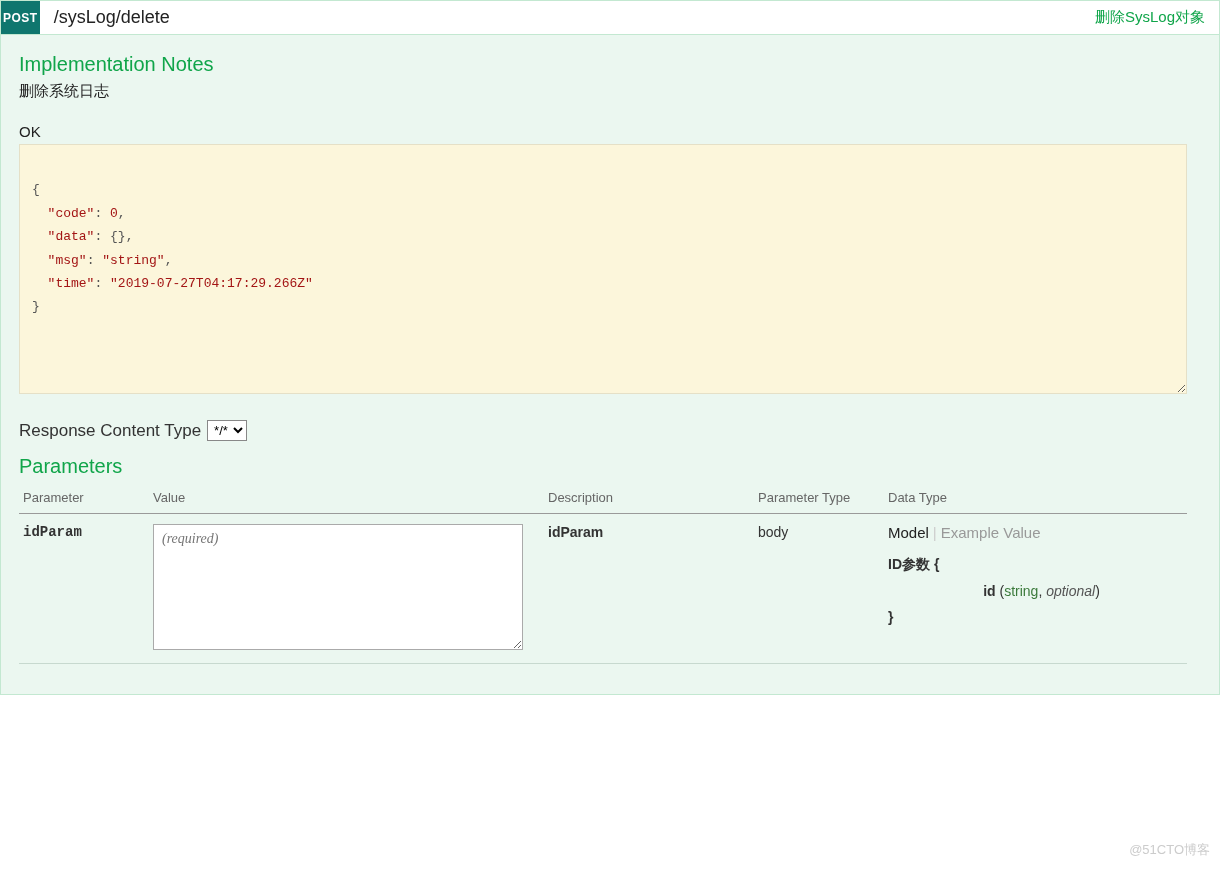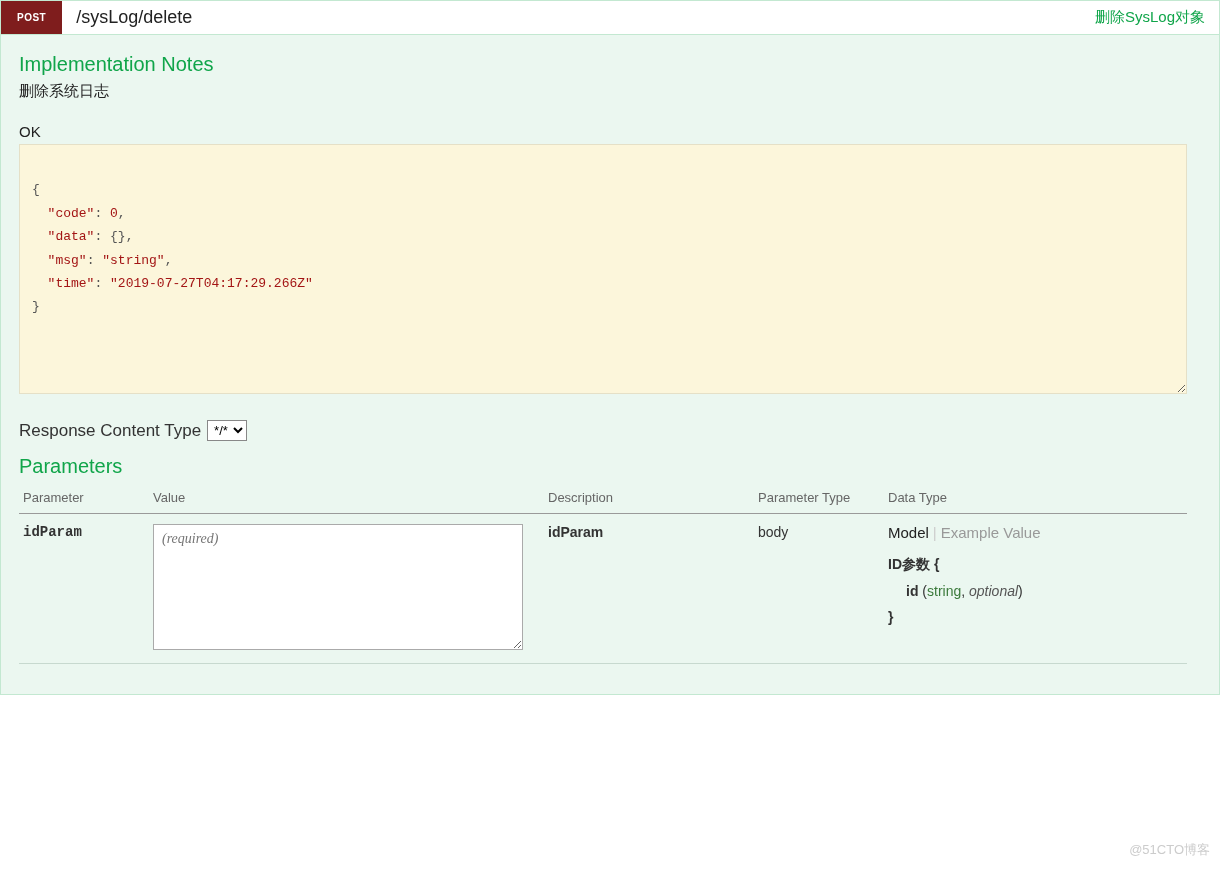--- a/index.html
+++ b/index.html
@@ -11,26 +11,26 @@
     width: 1220px;
   }
   .op-bar {
     display: flex;
     align-items: stretch;
     border: 1px solid #c3e8d1;
     background: #fff;
     position: relative;
   }
   .http-method {
-    background: #7f1d1d;
+    background: #0f766e;
     color: #fff;
     font-weight: 700;
-    font-size: 10px;
+    font-size: 12px;
     letter-spacing: 0.5px;
-    padding: 8px 16px;
+    padding: 8px 2px;
     display: flex;
     align-items: center;
   }
   .endpoint-path {
     padding: 6px 14px;
     font-size: 18px;
     color: #222;
     flex: 1;
   }
   .summary-text {
@@ -224,21 +224,21 @@
           <textarea class="value-textarea" placeholder="(required)" style=""></textarea>
         </td>
         <td style="font-weight:700;">idParam</td>
         <td>body</td>
         <td>
           <div class="model-tab-row">
             <span class="mt-active">Model</span><span class="mt-sep">|</span><span class="mt-inactive">Example Value</span>
           </div>
           <div class="model-schema">
             <div><strong>ID参数</strong> <strong>{</strong></div>
-            <div style="padding-left:18px;">
+            <div style="padding-left:18px;text-align:center;">
               <strong>id</strong>
               (<span class="type-string">string</span>, <span class="type-optional">optional</span>)
             </div>
             <div><strong>}</strong></div>
           </div>
         </td>
       </tr>
     </tbody>
   </table>
 

